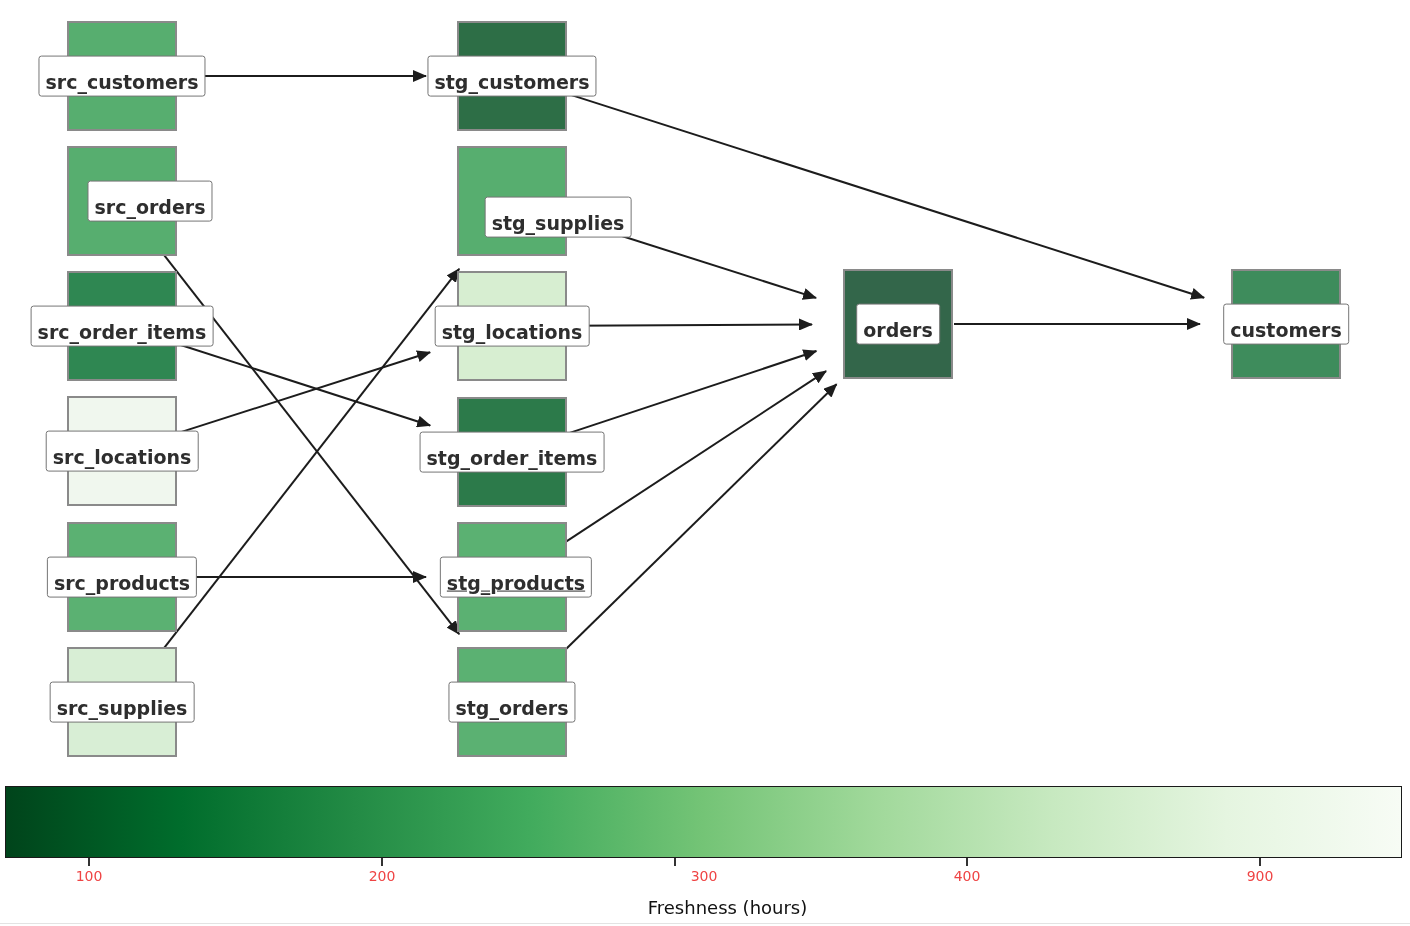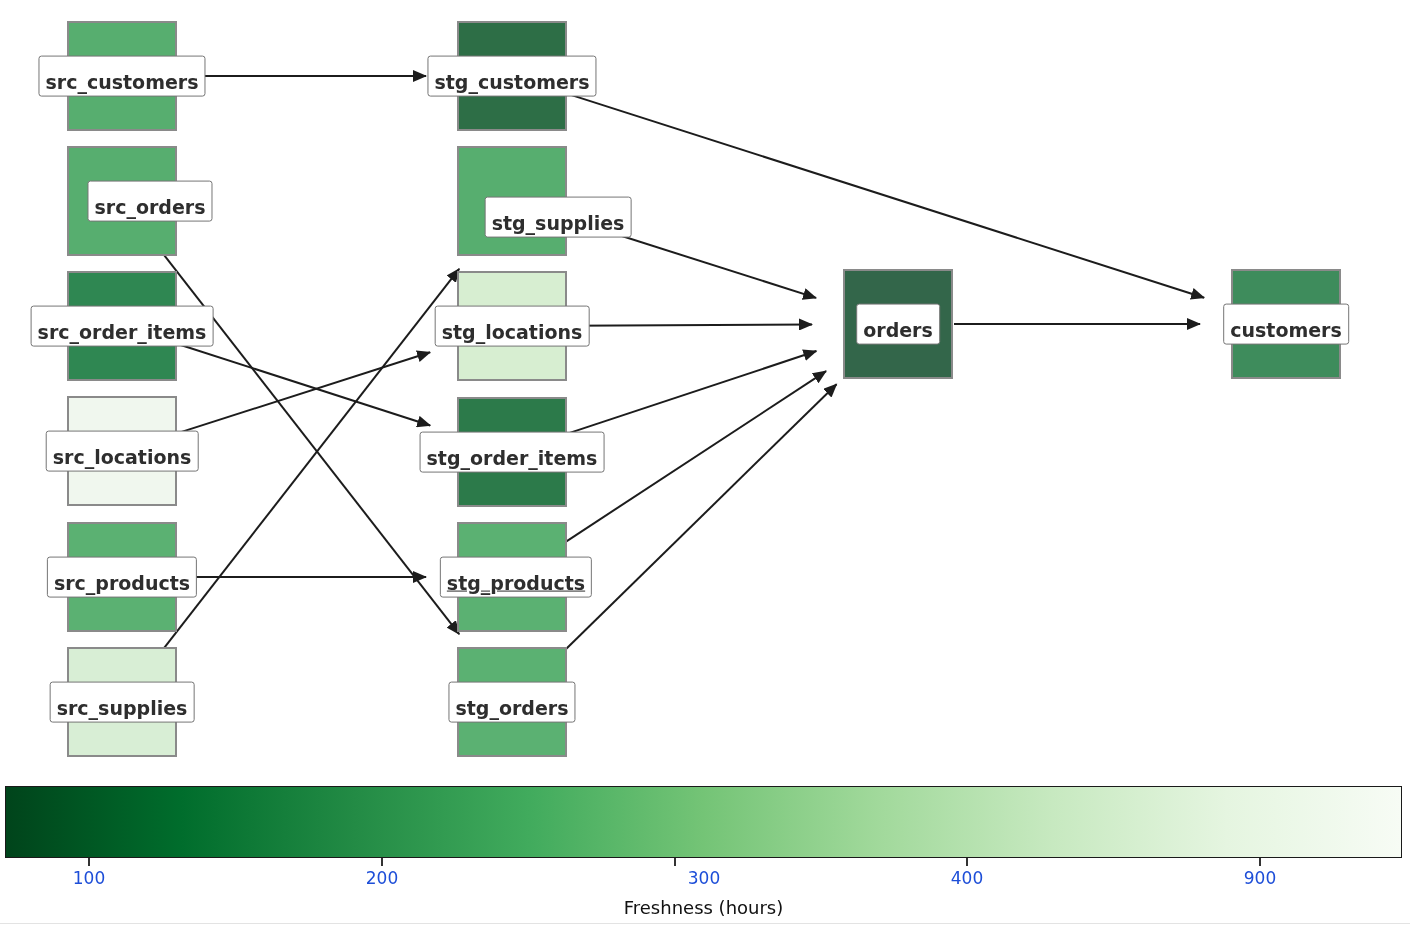--- a/index.html
+++ b/index.html
@@ -28,30 +28,31 @@
     border: 1.6px solid #1a1a1a;
   }
   .cbar-tick {
     position: absolute;
     width: 2px; height: 8px;
     background: #333333;
   }
   .cbar-tick-label {
     position: absolute;
     transform: translateX(-50%);
-    font-size: 17px;
-    color: #1d4ed8;
+    font-size: 14px;
+    color: #ef4444;
     white-space: nowrap;
   }
   .cbar-axis-label {
     position: absolute;
     transform: translateX(-50%);
     font-size: 18px;
     color: #111111;
     white-space: nowrap;
+    margin-left: 24px;
   }
   .bottom-hairline {
     position: absolute;
     left: 0; right: 0; top: 923px; height: 1px;
     background: #e3e3e3;
   }
 </style>
 </head>
 <body>
 

